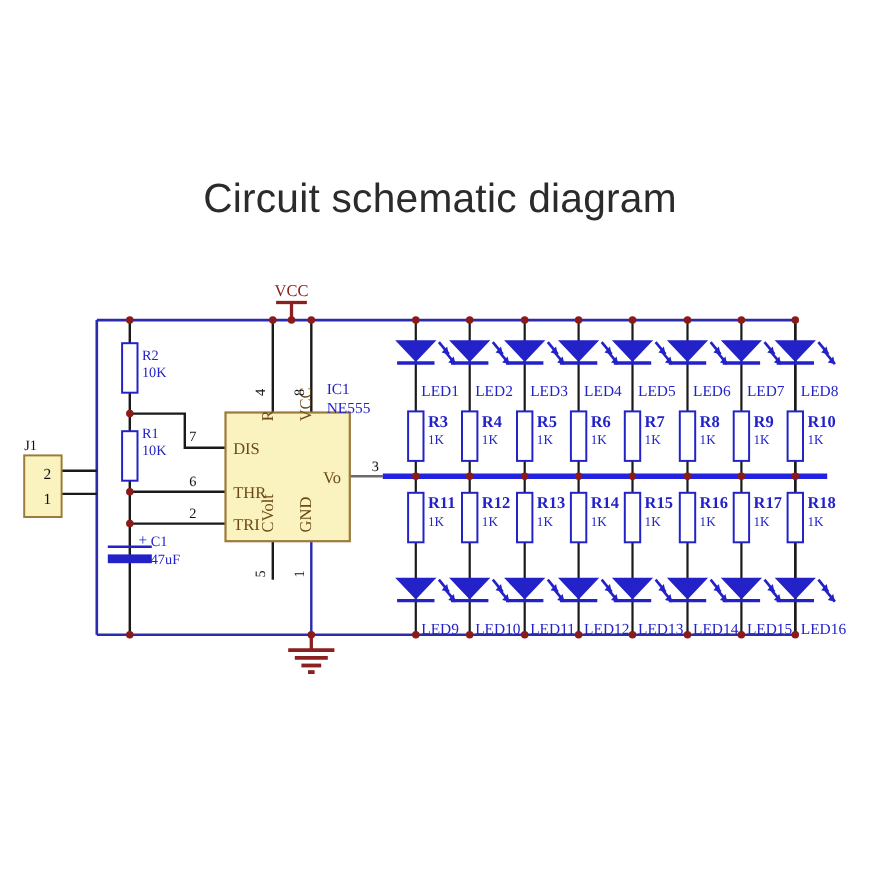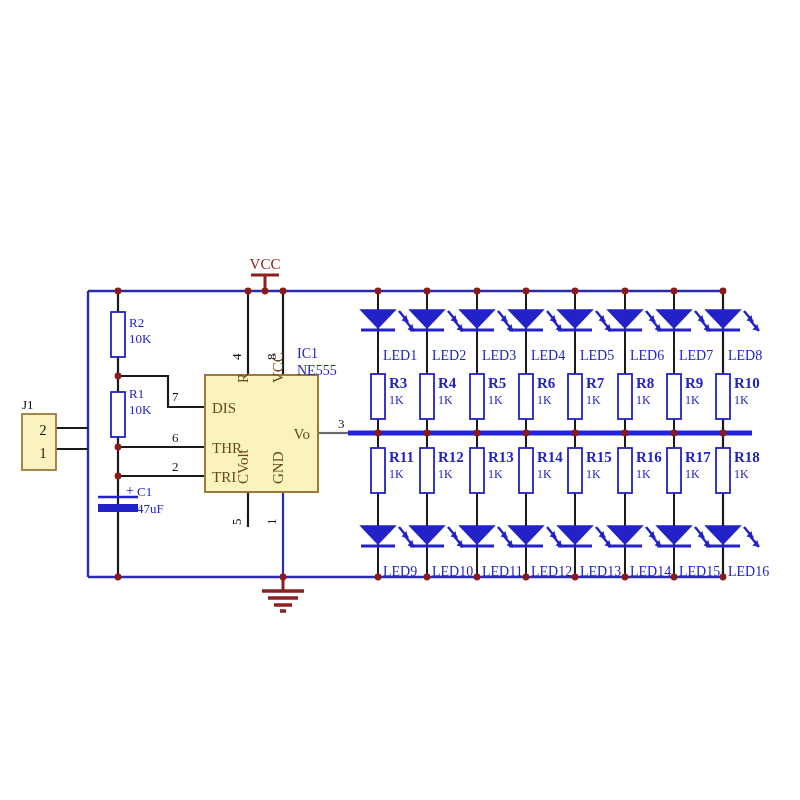--- a/index.html
+++ b/index.html
@@ -58,20 +58,21 @@
   .lbl-brown {
     font-family: "Liberation Serif", serif;
     fill: #6b4a16;
   }
 </style>
 </head>
 <body>
 
 <div id="root">
 
+  <div id="title">Circuit schematic diagram</div>
 
   <svg id="schematic" width="800" height="800" viewBox="0 0 800 800">
 
     <g>
 
       <line x1="88" y1="291" x2="723" y2="291" stroke="#2b2bb0" stroke-width="2.4"></line>
 
       <line x1="88" y1="577" x2="723" y2="577" stroke="#2b2bb0" stroke-width="2.4"></line>
 
       <line x1="88" y1="291" x2="88" y2="577" stroke="#2b2bb0" stroke-width="2.4"></line>

